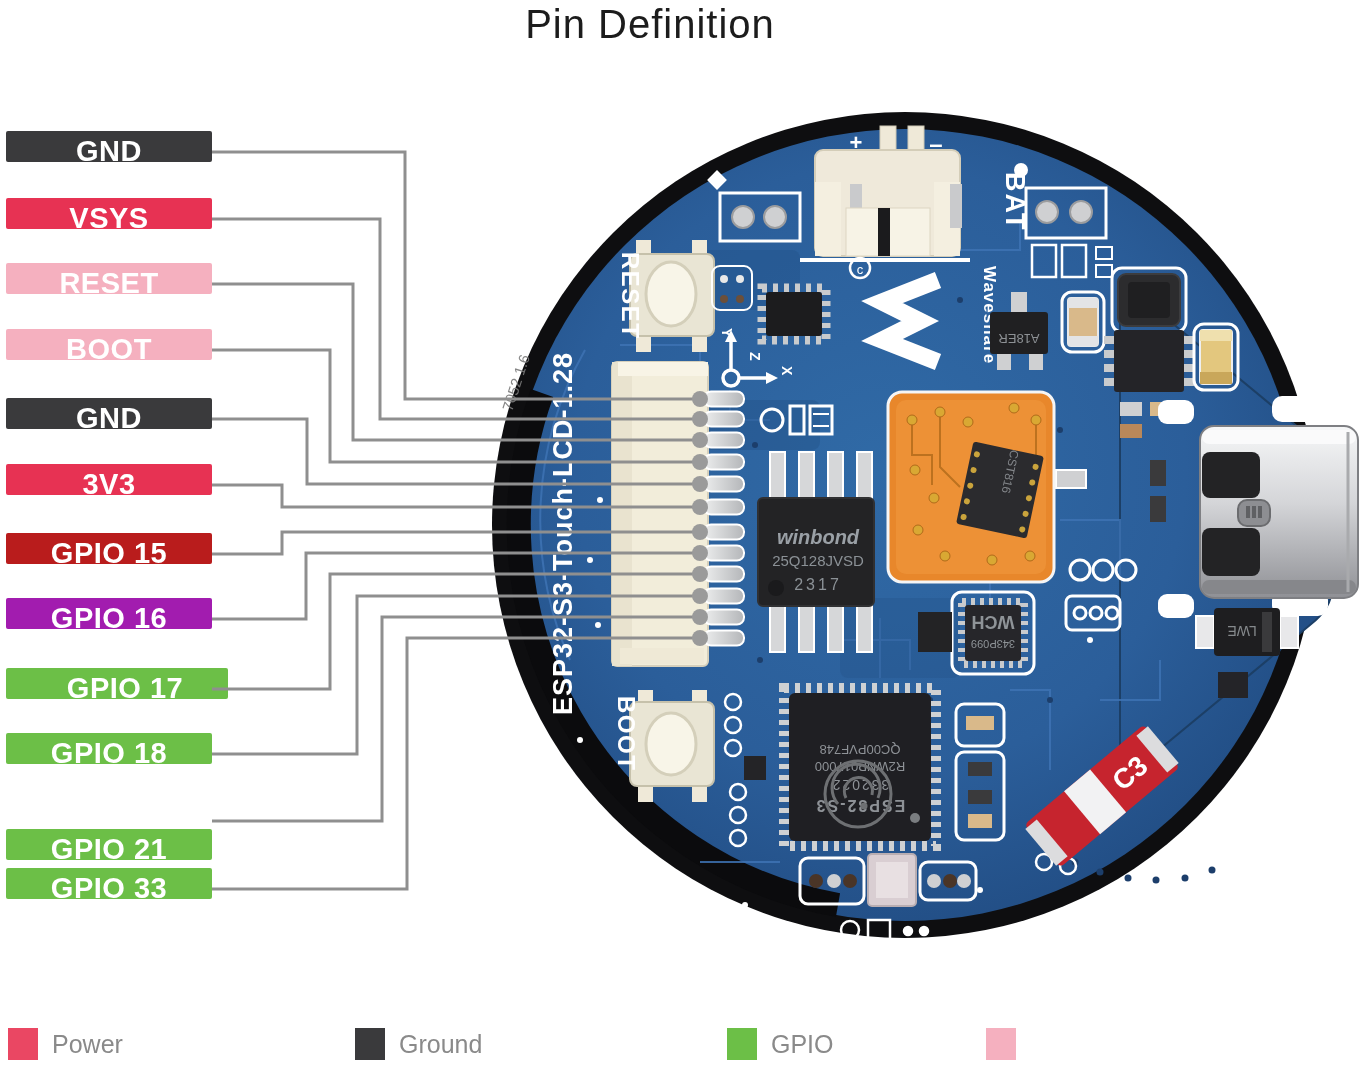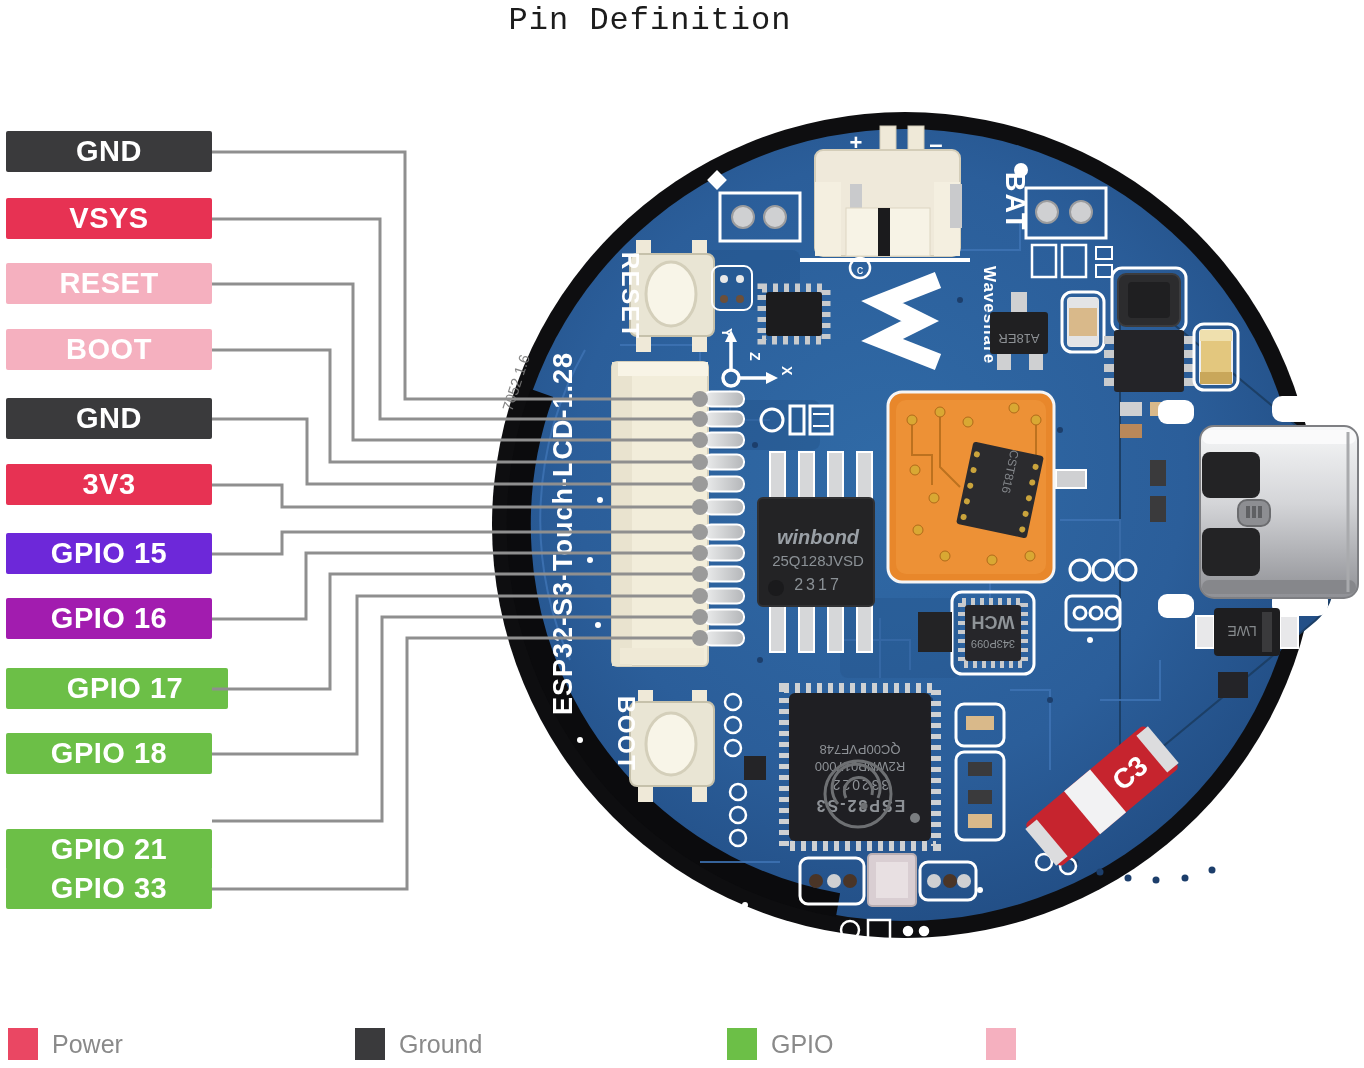--- a/index.html
+++ b/index.html
@@ -1,39 +1,39 @@
 <!DOCTYPE html>
 <html><head>
 <meta charset="utf-8">
 <style>
   html,body{margin:0;padding:0;background:#ffffff;}
   body{width:1364px;height:1068px;position:relative;overflow:hidden;
        font-family:"Liberation Sans",sans-serif;}
   #title{position:absolute;top:2px;left:0;width:1300px;text-align:center;
-         font-size:32px;color:#1c1c1c;letter-spacing:1px;font-family:Liberation Mono, monospace;}
-  .pin-label{position:absolute;left:6px;width:206px;height:41px;line-height:41px;
+         font-size:40px;color:#1c1c1c;letter-spacing:1px;}
+  .pin-label{position:absolute;left:6px;width:206px;height:31px;line-height:41px;
          text-align:center;color:#ffffff;font-size:29px;font-weight:bold;
          letter-spacing:.5px;border-radius:2px;}
   #board-svg{position:absolute;left:0;top:0;}
   .legend-item{position:absolute;top:1028px;height:32px;display:flex;align-items:center;}
   .legend-swatch{width:30px;height:32px;display:inline-block;}
   .legend-label{margin-left:14px;font-size:25px;color:#8a8a8a;}
 </style>
 </head>
 <body>
 
 <div id="title">Pin Definition</div>
 
 <div class="pin-label" style="top: 131px; background: rgb(58, 58, 60);">GND</div>
 <div class="pin-label" style="top: 198px; background: rgb(231, 50, 83);">VSYS</div>
 <div class="pin-label" style="top: 263px; background: rgb(245, 176, 191);">RESET</div>
 <div class="pin-label" style="top: 329px; background: rgb(245, 176, 191);">BOOT</div>
 <div class="pin-label" style="top: 398px; background: rgb(58, 58, 60);">GND</div>
 <div class="pin-label" style="top: 464px; background: rgb(231, 50, 83);">3V3</div>
-<div class="pin-label" style="top: 533px; background: #6d28d9;">GPIO 15</div>
+<div class="pin-label" style="top: 533px; background: #b91c1c;">GPIO 15</div>
 <div class="pin-label" style="top: 598px; background: #a21caf;">GPIO 16</div>
 <div class="pin-label" style="top: 668px; background: rgb(108, 191, 71); padding-left: 16px;">GPIO 17</div>
 <div class="pin-label" style="top: 733px; background: rgb(108, 191, 71);">GPIO 18</div>
 <div class="pin-label" style="top: 829px; background: rgb(108, 191, 71);">GPIO 21</div>
 <div class="pin-label" style="top: 868px; background: rgb(108, 191, 71);">GPIO 33</div>
 
 <svg id="board-svg" width="1364" height="1068" viewBox="0 0 1364 1068">
   <defs>
     <radialGradient id="pcbg" gradientUnits="userSpaceOnUse" cx="880" cy="470" r="470">
       <stop offset="0" stop-color="#306aa6"></stop>

